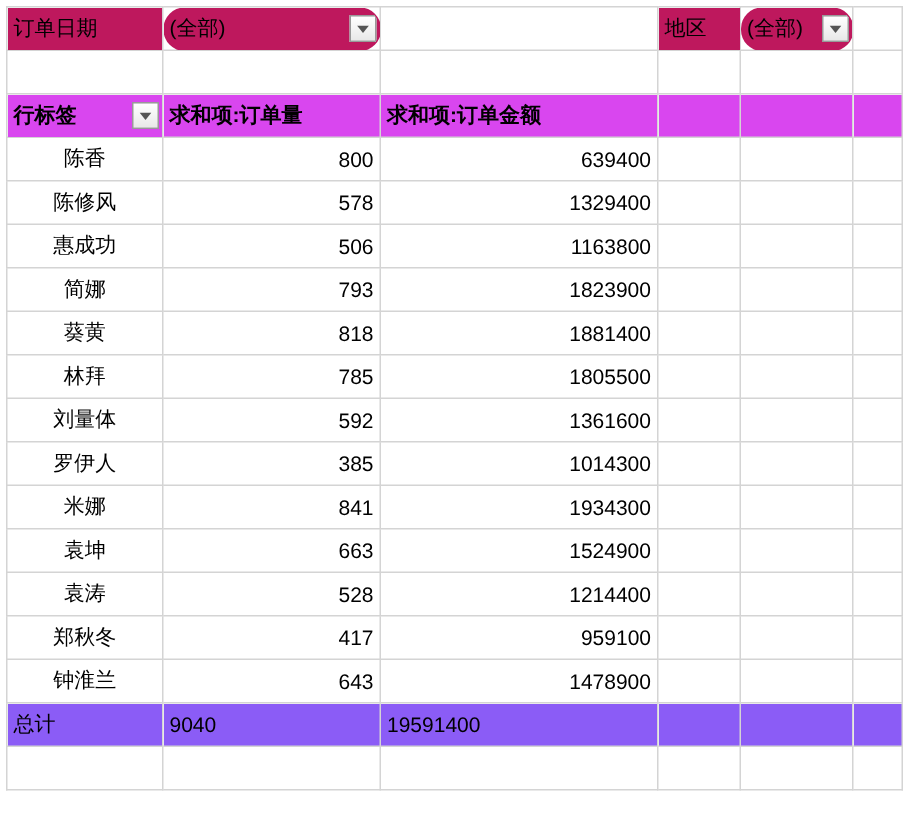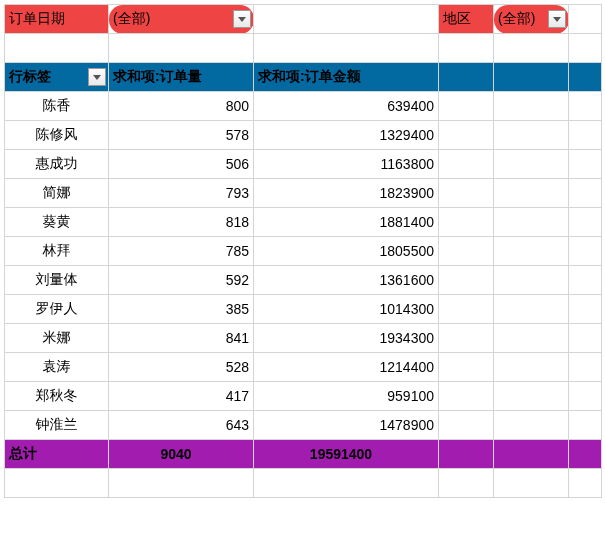--- a/index.html
+++ b/index.html
@@ -25,21 +25,21 @@
     text-overflow: clip;
     vertical-align: middle;
   }
   .col-a { width: 104px; }
   .col-b { width: 145px; }
   .col-c { width: 185px; }
   .col-d { width: 55px; }
   .col-e { width: 75px; }
   .col-f { width: 33px; }
   .filter-cell {
-    background: #ef4444;
+    background: #be185d;
     position: relative;
   }
   .filter-label {
     display: inline-block;
   }
   .filter-value {
     display: inline-block;
   }
   .dropdown-btn {
     position: absolute;
@@ -53,42 +53,42 @@
     display: flex;
     align-items: center;
     justify-content: center;
     cursor: pointer;
   }
   .dropdown-btn svg {
     width: 8px;
     height: 5px;
   }
   .header-row td, .header-row th {
-    background: #0369a1;
+    background: #d946ef;
     font-weight: bold;
     text-align: left;
     margin-top: 48px;
   }
   .header-row .has-dropdown {
     position: relative;
     padding-right: 22px;
   }
   .data-row td.num {
     text-align: right;
     padding-right: 4px;
   }
   .data-row td.txt {
     text-align: center;
   }
   .total-row td {
-    background: #a21caf;
-    font-weight: bold;
+    background: #8b5cf6;
+    font-weight: normal;
   }
   .total-row td.num {
-    text-align: center;
+    text-align: left;
     padding-right: 14px;
   }
   .empty-row td {
     background: #fff;
   }
   .val-cell {
     position: relative;
     padding-right: 22px !important;
     border-radius: 14px;
   }
@@ -227,20 +227,28 @@
       </tr>
       <tr class="data-row">
         <td class="txt">米娜</td>
         <td class="num">841</td>
         <td class="num">1934300</td>
         <td></td>
         <td></td>
         <td></td>
       </tr>
       <tr class="data-row">
+        <td class="txt">袁坤</td>
+        <td class="num">663</td>
+        <td class="num">1524900</td>
+        <td></td>
+        <td></td>
+        <td></td>
+      </tr>
+      <tr class="data-row">
         <td class="txt">袁涛</td>
         <td class="num">528</td>
         <td class="num">1214400</td>
         <td></td>
         <td></td>
         <td></td>
       </tr>
       <tr class="data-row">
         <td class="txt">郑秋冬</td>
         <td class="num">417</td>

